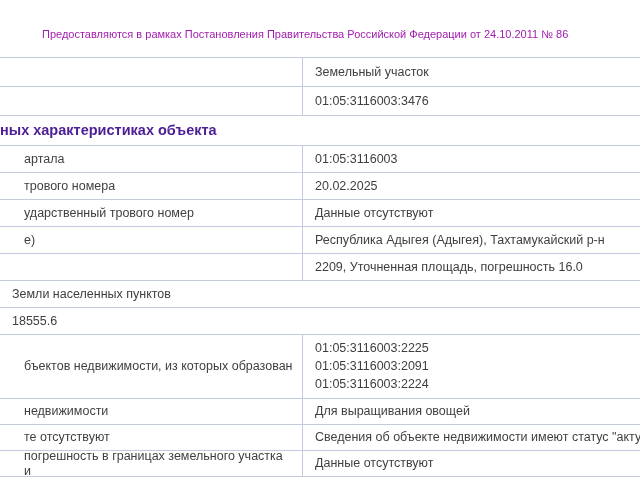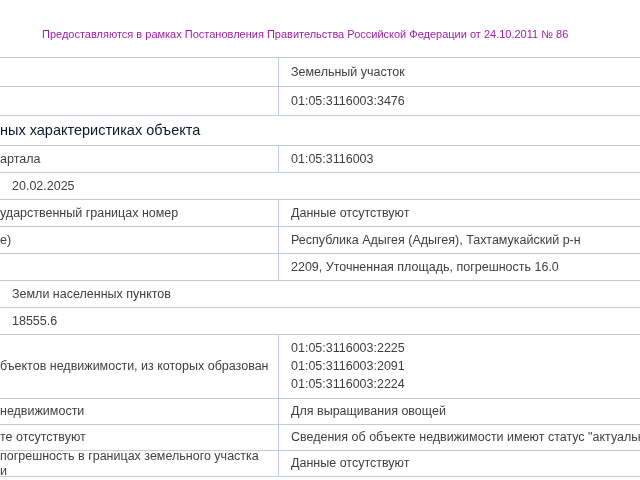--- a/index.html
+++ b/index.html
@@ -36,20 +36,21 @@
     flex: 0 0 279px;
     border-right: 1px solid #c5cbde;
     display: flex;
     flex-direction: column;
     justify-content: center;
     font-size: 12.5px;
     line-height: 15px;
     padding-right: 8px;
     overflow: hidden;
     white-space: nowrap;
+    margin-left: 24px;
   }
   .cell-value {
     flex: 1 1 auto;
     display: flex;
     flex-direction: column;
     justify-content: center;
     padding-left: 12px;
     font-size: 12.5px;
     line-height: 15px;
     white-space: nowrap;
@@ -59,22 +60,22 @@
   .row-n { height: 27px; }
   .row-tall { height: 64px; }
   .row-last { height: 26px; }
   .row-tall .cell-value { justify-content: space-around; padding-top: 4px; padding-bottom: 4px; }
 
   .summary-table { top: 57px; }
   .section-title {
     position: absolute;
     top: 122px; left: 0;
     font-size: 14.5px;
-    font-weight: 400;
-    color: #0f172a;
+    font-weight: 700;
+    color: #4c1d95;
     white-space: nowrap;
   }
   .details-table { top: 145px; }
 </style>
 </head>
 <body>
 
 <div class="stage">
 
   <div class="header-note">Предоставляются в рамках Постановления Правительства Российской Федерации от 24.10.2011 № 86</div>
@@ -91,24 +92,25 @@
   </div>
 
   <div class="section-title">ных характеристиках объекта</div>
 
   <div class="tbl details-table">
     <div class="tbl-row row-n">
       <div class="cell-label">артала</div>
       <div class="cell-value">01:05:3116003</div>
     </div>
     <div class="tbl-row row-n">
+      <div class="cell-label">трового номера</div>
       <div class="cell-value">20.02.2025</div>
     </div>
     <div class="tbl-row row-n">
-      <div class="cell-label">ударственный границах номер</div>
+      <div class="cell-label">ударственный трового номер</div>
       <div class="cell-value">Данные отсутствуют</div>
     </div>
     <div class="tbl-row row-n">
       <div class="cell-label">е)</div>
       <div class="cell-value">Республика Адыгея (Адыгея), Тахтамукайский р-н</div>
     </div>
     <div class="tbl-row row-n">
       <div class="cell-label"></div>
       <div class="cell-value">2209, Уточненная площадь, погрешность 16.0</div>
     </div>

